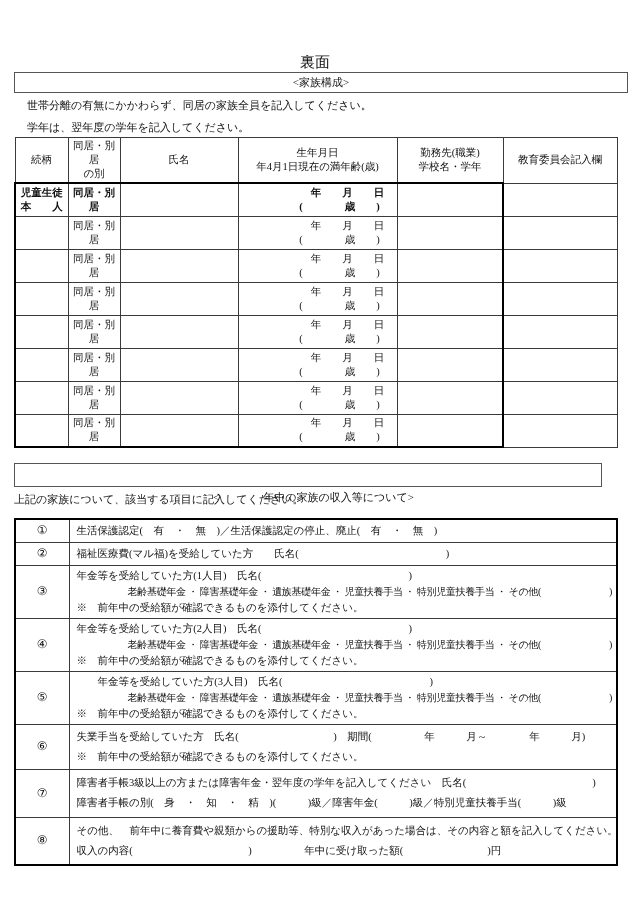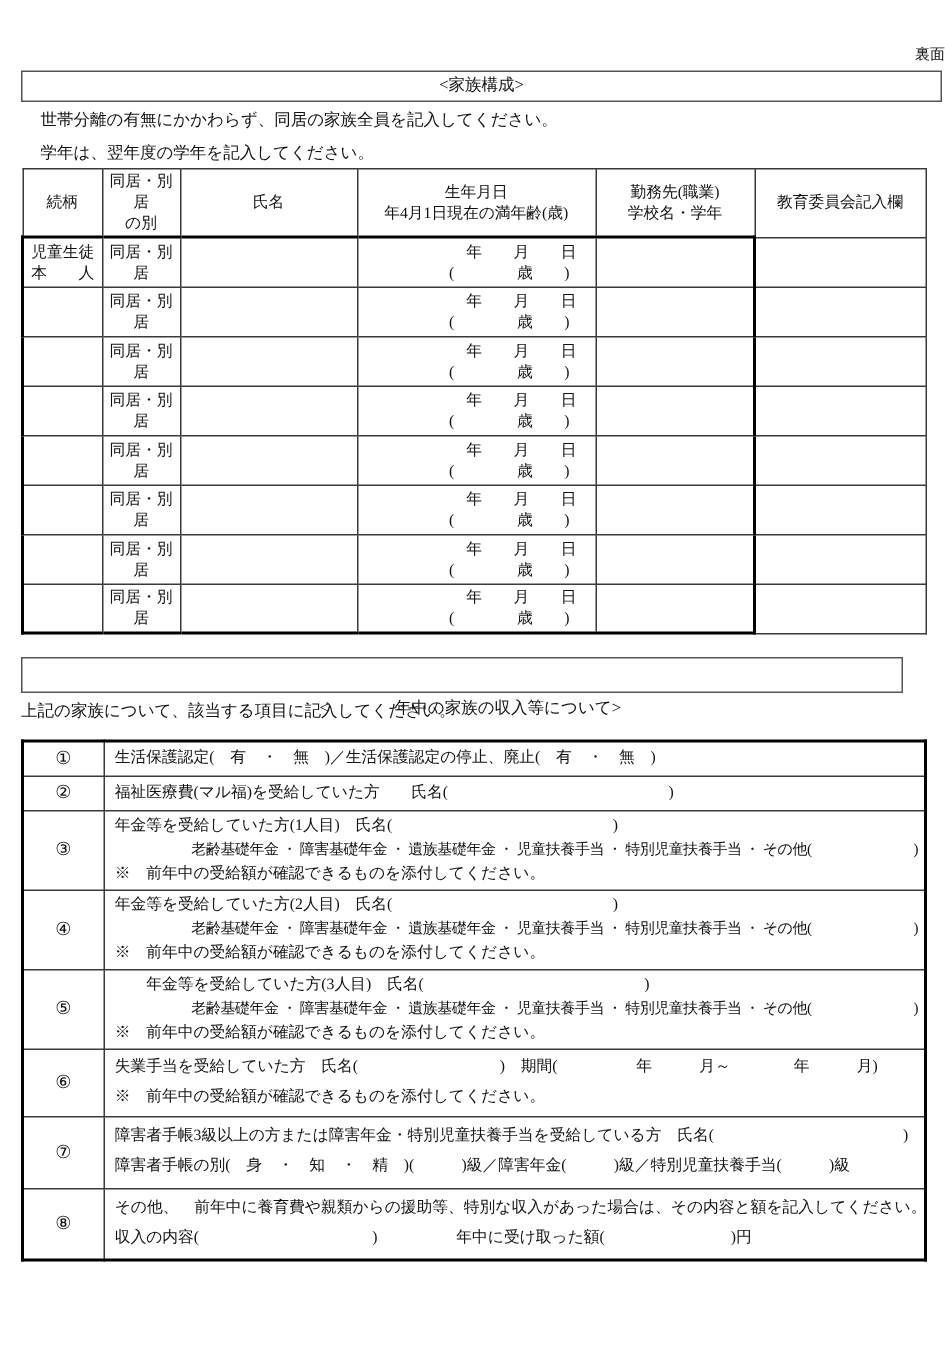--- a/index.html
+++ b/index.html
@@ -4,22 +4,22 @@
 <style>
   html,body{margin:0;padding:0;background:#fff;}
   .sheet{
     position:relative;
     width:630px;height:903px;
     background:#fff;color:#111;
     font-family:"Liberation Serif","DejaVu Serif",serif;
     overflow:hidden;
   }
   .back-label{
-    margin:30px 0 0 0;
-    font-size:10px;line-height:14px;text-align:right;
+    margin:55px 0 0 0;
+    font-size:15px;line-height:14px;text-align:center;
   }
   .title-box{
     margin:3px 2px 0 14px;
     border:1px solid #555;
     height:19px;line-height:19px;
     text-align:center;font-size:11px;
   }
   .ins{font-size:11px;line-height:13px;}
   .ins1{margin:9px 0 0 27px;}
   .ins2{margin:6px 0 0 27px;}
@@ -32,21 +32,21 @@
     text-align:center;vertical-align:middle;
     font-weight:normal;
     overflow:hidden;
   }
   table.fam thead tr{height:30px;}
   table.fam tbody tr{height:33px;}
   .pre{white-space:pre-line;}
   
   table.fam tbody td.c1{border-left:2px solid #000;}
   table.fam tbody td.c5{border-right:2px solid #000;}
-  table.fam tbody tr.first td.in{border-top:2px solid #000;}
+  table.fam tbody tr.first td.in{border-top:2px solid #000;font-weight:bold;}
   table.fam tbody tr.last  td.in{border-bottom:2px solid #000;}
   .bd .l1{white-space:nowrap;transform:translateX(30px);}
   .bd .l2{white-space:nowrap;transform:translateX(22px);}
 
   .income-box{
     margin:15px 28px 0 14px;
     border:1px solid #555;
     height:22px;line-height:22px;
     text-align:center;font-size:11px;
     white-space:pre;
@@ -251,21 +251,21 @@
       <tr class="h2a">
         <td class="no">⑥</td>
         <td class="ct">
           <div class="ln">失業手当を受給していた方　氏名(　　　　　　　　　)　期間(　　　　　年　　　月～　　　　年　　　月)</div>
           <div class="ln">※　前年中の受給額が確認できるものを添付してください。</div>
         </td>
       </tr>
       <tr class="h2b">
         <td class="no">⑦</td>
         <td class="ct">
-          <div class="ln">障害者手帳3級以上の方または障害年金・特別児童扶養手当を受給している方　氏名(　　　　　　　　　　　　)</div>
+          <div class="ln">障害者手帳3級以上の方または障害年金・翌年度の学年を記入してください　氏名(　　　　　　　　　　　　)</div>
           <div class="ln">障害者手帳の別(　身　・　知　・　精　)(　　　)級／障害年金(　　　)級／特別児童扶養手当(　　　)級</div>
         </td>
       </tr>
       <tr class="h2b">
         <td class="no">⑧</td>
         <td class="ct">
           <div class="ln">その他、　前年中に養育費や親類からの援助等、特別な収入があった場合は、その内容と額を記入してください。</div>
           <div class="ln">収入の内容(　　　　　　　　　　　)　　　　　年中に受け取った額(　　　　　　　　)円</div>
         </td>
       </tr>

